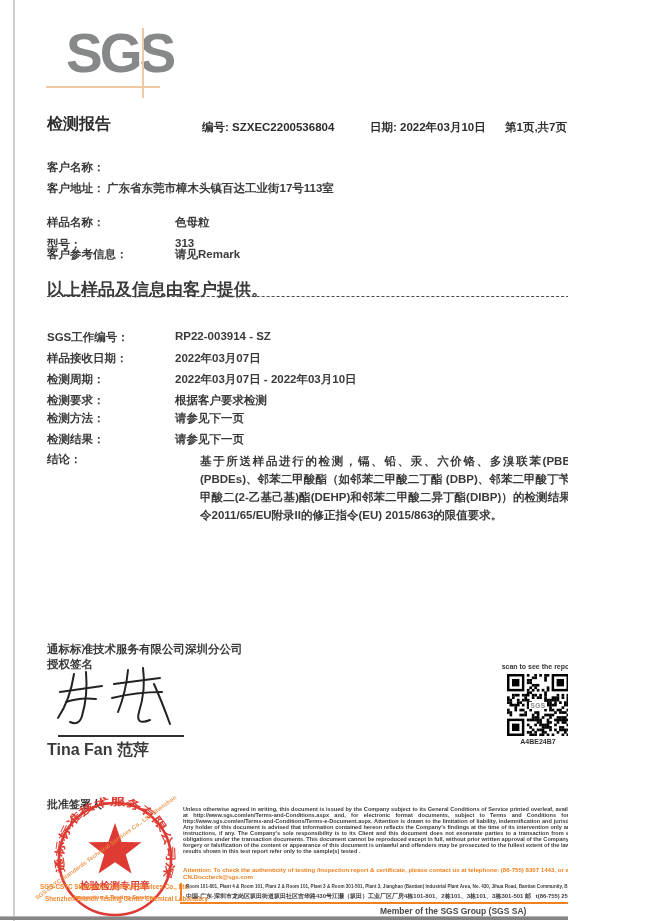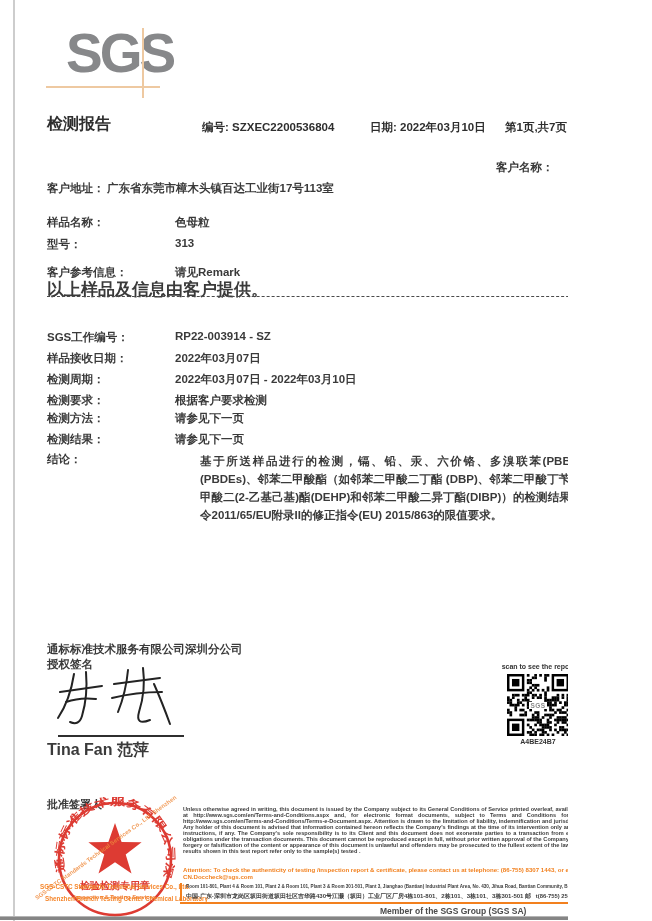--- a/index.html
+++ b/index.html
@@ -17,21 +17,21 @@
   .cropmark-h{position:absolute;left:46px;top:86px;width:114px;height:2px;background:#eec9a1;}
   .cropmark-v{position:absolute;left:142px;top:28px;width:2px;height:70px;background:#eec9a1;}
 
   
   .title{position:absolute;left:47px;top:114px;font-size:16px;font-weight:700;color:#2e2e2e;}
   .h-no{position:absolute;left:202px;top:120px;font-size:11.5px;font-weight:700;color:#2e2e2e;}
   .h-date{position:absolute;left:370px;top:120px;font-size:11.5px;font-weight:700;color:#2e2e2e;}
   .h-page{position:absolute;left:505px;top:120px;font-size:11.5px;font-weight:700;color:#2e2e2e;}
 
   
-  .row{position:absolute;left:47px;right:12px;display:flex;font-size:11.5px;font-weight:600;color:#3a3a3a;justify-content:flex-end;}
+  .row{position:absolute;left:47px;right:12px;display:flex;font-size:11.5px;font-weight:600;color:#3a3a3a;}
   .lbl-60{flex:0 0 60px;}
   .lbl-128{flex:0 0 128px;}
   .val{flex:1;}
   .note{position:absolute;left:47px;top:278px;font-size:17px;font-weight:600;}
   .dashes{position:absolute;left:47px;top:296px;width:592px;border-top:1.5px dashed #4a4a4a;}
 
   .conclusion{position:absolute;left:47px;top:452px;right:12px;display:flex;font-size:11.5px;font-weight:600;}
   .conclusion .val{flex:0 0 460px;line-height:18px;text-align:justify;margin-left:25px;}
 
   
@@ -93,21 +93,21 @@
   </div>
 
   <div class="row" style="top:215px">
     <span class="lbl-128">样品名称：</span>
     <span class="val">色母粒</span>
   </div>
   <div class="row" style="top:237px">
     <span class="lbl-128">型号：</span>
     <span class="val">313</span>
   </div>
-  <div class="row" style="top:265px">
+  <div class="row" style="top:247px">
     <span class="lbl-128">客户参考信息：</span>
     <span class="val">请见Remark</span>
   </div>
   <div class="note">以上样品及信息由客户提供。</div>
   <div class="dashes"></div>
 
   <div class="row" style="top:330px">
     <span class="lbl-128">SGS工作编号：</span>
     <span class="val">RP22-003914 - SZ</span>
   </div>

